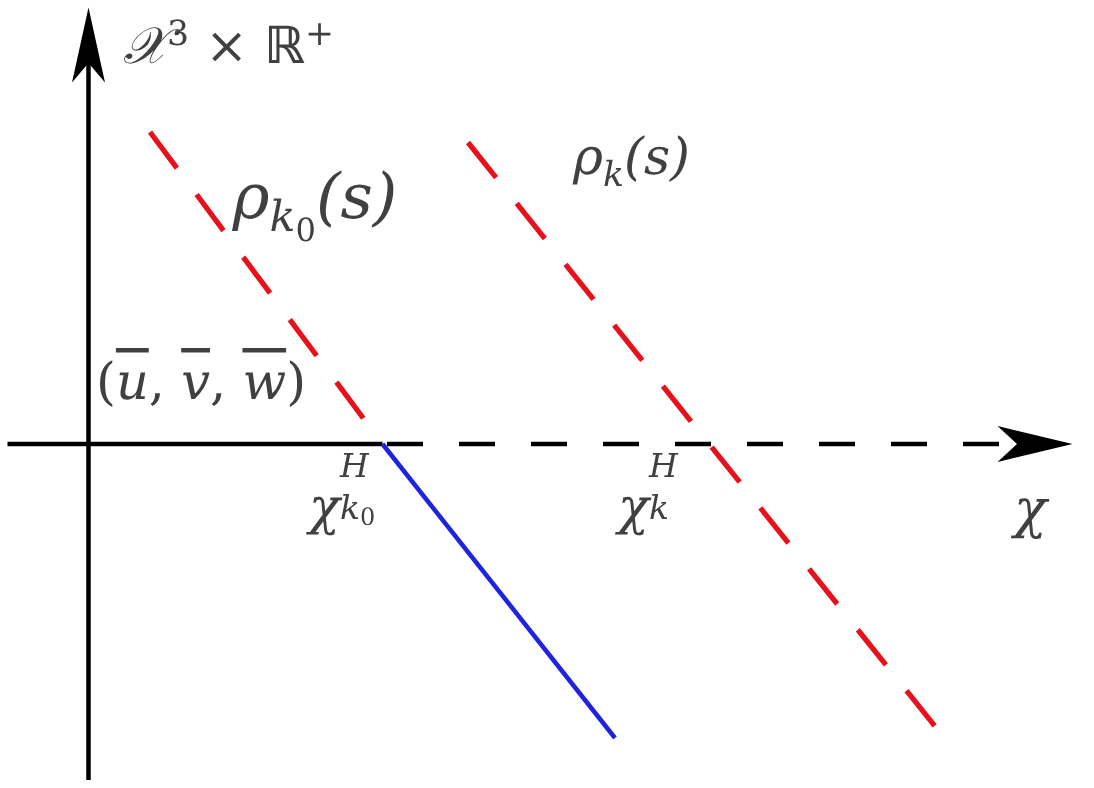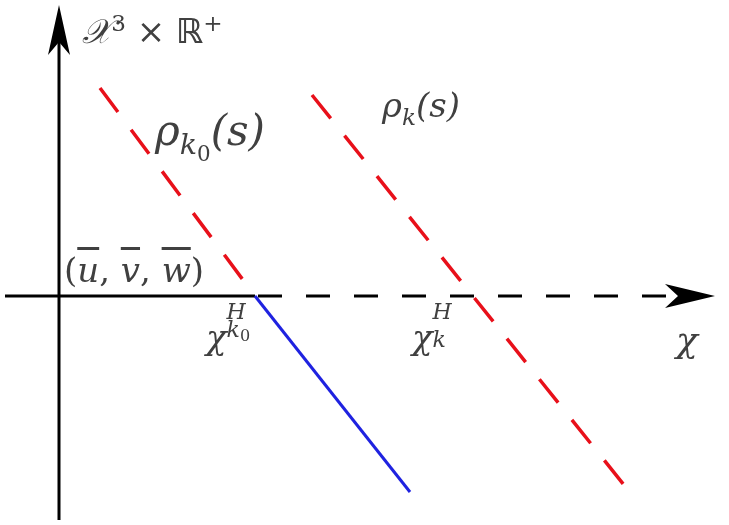--- a/index.html
+++ b/index.html
@@ -47,28 +47,28 @@
 </div>
 
 <div class="lbl" style="left:155px; top:94px; font-size:42px;margin-top:16px;">
   <span>ρ</span><sub><span>k</span><sub>0</sub></sub><span>(s)</span>
 </div>
 
 <div class="lbl" style="left:382px; top:88px; font-size:34px;">
   <span>ρ</span><sub>k</sub><span>(s)</span>
 </div>
 
-<div class="lbl" style="left:64px; top:253px; font-size:34px;">
+<div class="lbl" style="left:64px; top:238px; font-size:34px;">
   <span class="up">(</span><span class="over">u</span><span class="up">, </span><span class="over">v</span><span class="up">, </span><span class="over">w</span><span class="up">)</span>
 </div>
 
 <div class="lbl" style="left:206px; top:315px; font-size:34px;">
   <span>χ</span><span style="display:inline-block; position:relative; width:34px; height:1em;">
     <span style="position:absolute; left:0; top:-14px; font-size:22px;">H</span>
-    <span style="position:absolute; left:0; top:4px; font-size:22px;"><span>k</span><span class="up" style="font-size:16px; vertical-align:-4px;">0</span></span>
+    <span style="position:absolute; left:0; top:14px; font-size:22px;"><span>k</span><span class="up" style="font-size:16px; vertical-align:-4px;">0</span></span>
   </span>
 </div>
 
 <div class="lbl" style="left:412px; top:315px; font-size:34px;">
   <span>χ</span><span style="display:inline-block; position:relative; width:30px; height:1em;">
     <span style="position:absolute; left:0; top:-14px; font-size:22px;">H</span>
     <span style="position:absolute; left:0; top:14px; font-size:22px;">k</span>
   </span>
 </div>
 

